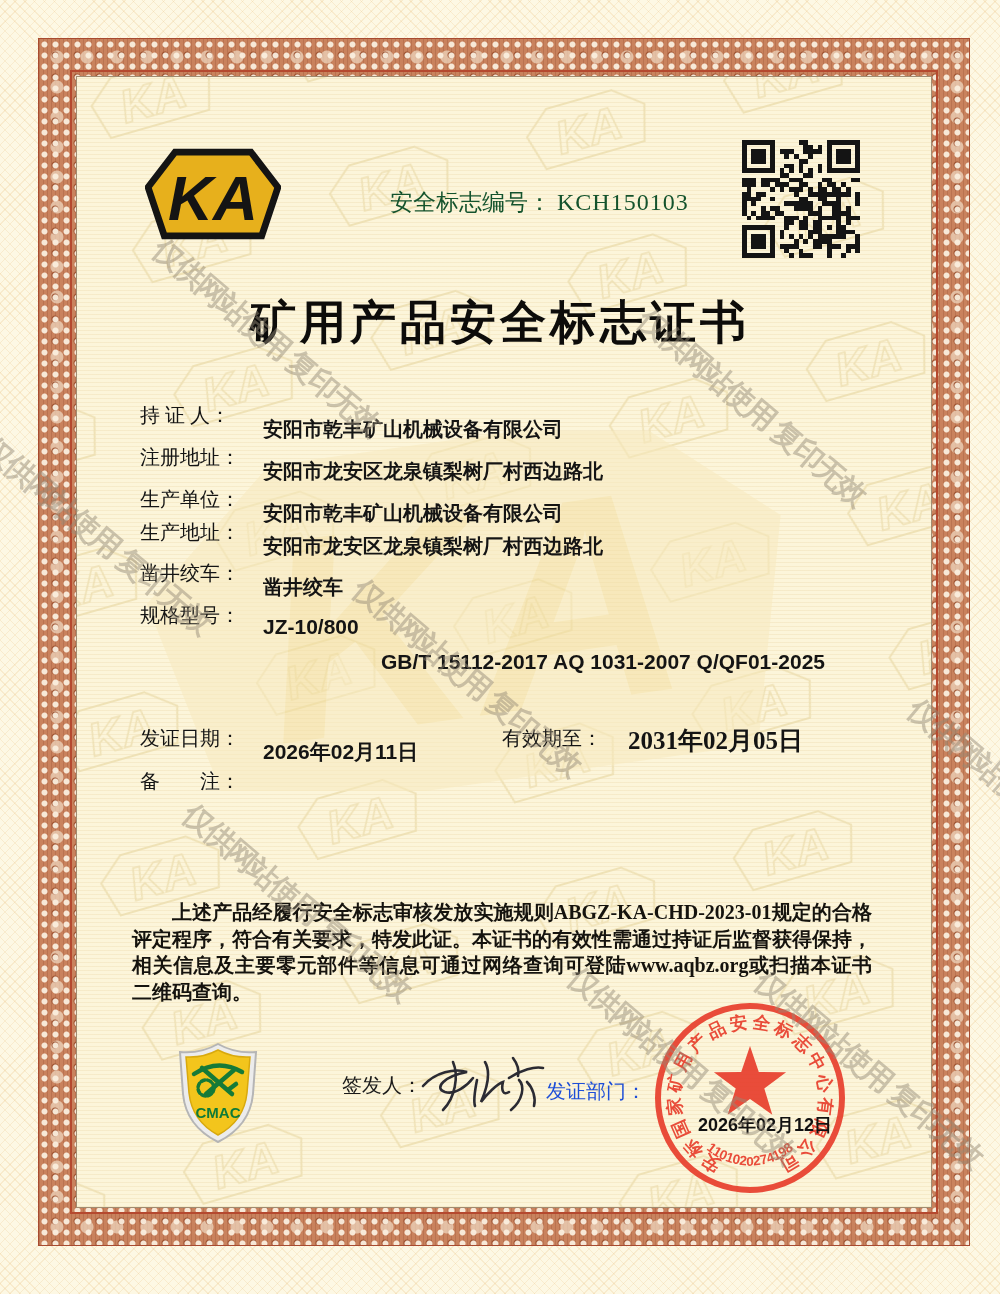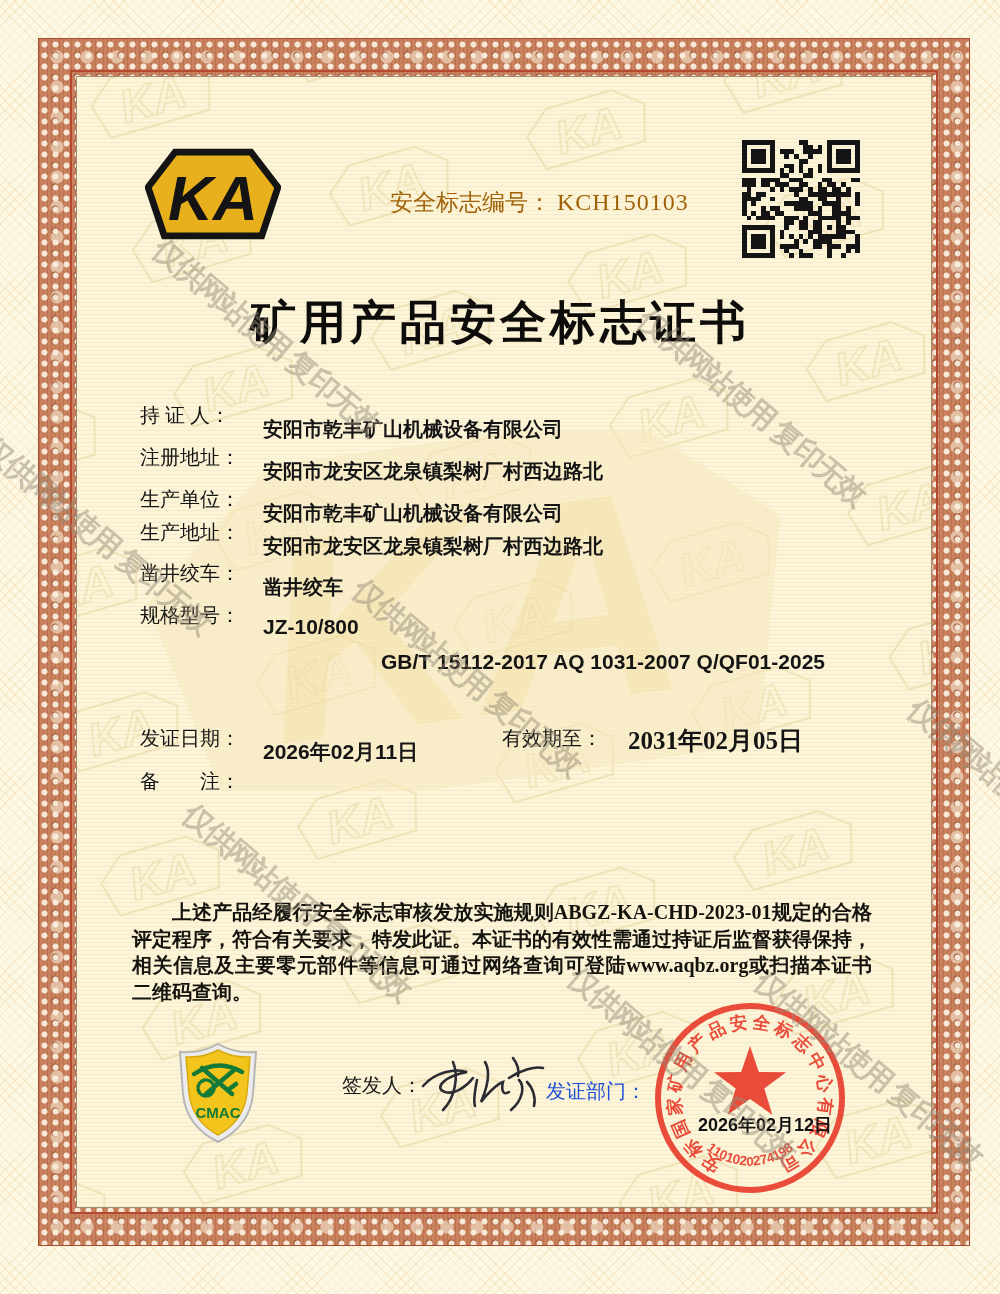--- a/index.html
+++ b/index.html
@@ -22,21 +22,21 @@
     background-position:0 0,5px 5px,3px 3px,0 0;}
   .inner-line{position:absolute;left:70px;right:62px;top:70px;bottom:80px;border:2px solid #b5492f;}
   .inner{position:absolute;left:76px;right:68px;top:76px;bottom:86px;border:1px solid #a08c72;
     background-color:#fcf5da;
     background-image:repeating-linear-gradient(0deg, rgba(234,214,166,.33) 0 1px, transparent 1px 4px);}
   .tiles,.ghost{position:absolute;pointer-events:none;}
   .tiles{left:0;top:0;width:100%;height:100%;}
   .ghost{left:64px;top:354px;opacity:.55;}
   
   .ka-logo{position:absolute;left:145px;top:148px;z-index:10;}
-  .certno{position:absolute;left:390px;top:187px;z-index:10;font-size:23px;color:#a16207;
+  .certno{position:absolute;left:390px;top:187px;z-index:10;font-size:23px;color:#14532d;
           font-family:"Liberation Sans",sans-serif;}
   .certno .num{font-family:"Liberation Serif",serif;font-size:24px;letter-spacing:1px;margin-left:6px;}
   .qr{position:absolute;left:742px;top:140px;z-index:10;}
   .title{position:absolute;left:78px;right:78px;top:292px;margin:0;text-align:center;z-index:10;
          font-size:46px;font-weight:900;letter-spacing:4px;color:#0d0c0a;}
   
   .row{position:absolute;left:140px;width:745px;height:28px;font-size:20px;color:#141414;z-index:10;}
   .row .lbl{position:absolute;left:0;top:0;white-space:nowrap;}
   .row .val{position:absolute;left:123px;top:0;white-space:nowrap;font-weight:bold;margin-top:14px;}
   .row .val.latin{font-family:"Liberation Sans",sans-serif;font-size:21px;top:-1px;}

